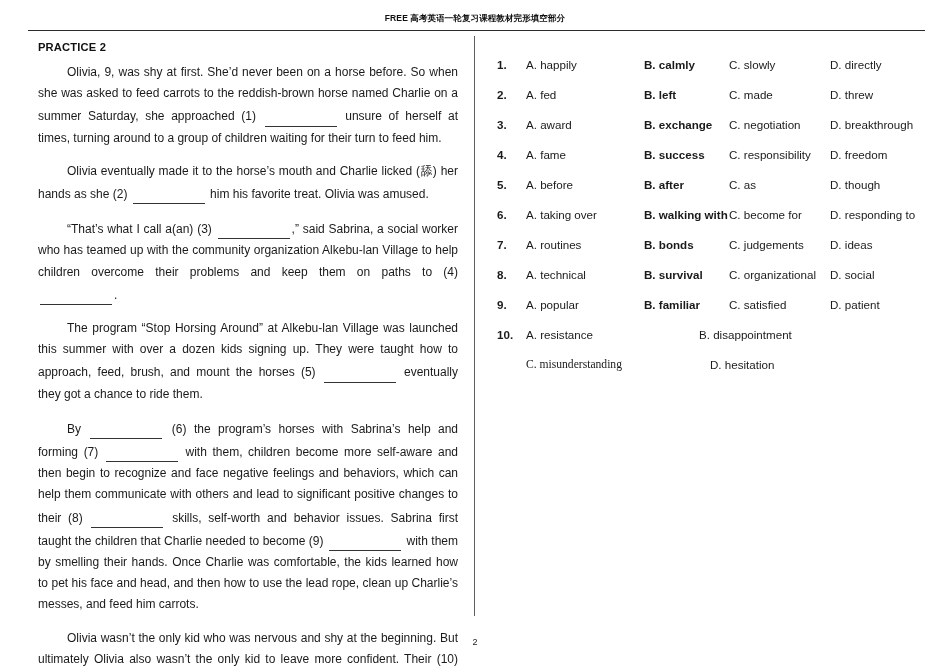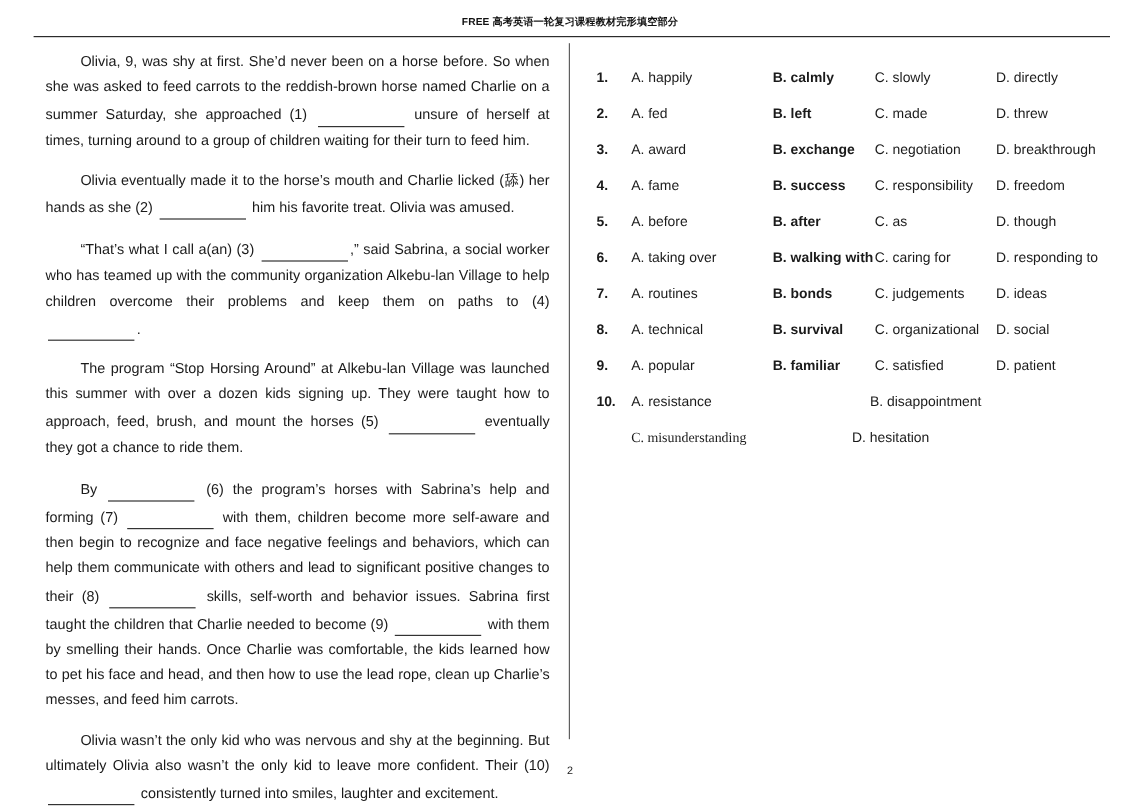--- a/index.html
+++ b/index.html
@@ -123,21 +123,21 @@
     top: 0;
     white-space: nowrap;
   }
   .opt.a { left: 29px; }
   .opt.b { left: 147px; font-weight: bold; }
   .opt.c { left: 232px; }
   .opt.d { left: 333px; }
 
   
   .opt.wide-a { left: 29px; }
-  .opt.wide-b { left: 228px; }
+  .opt.wide-b { left: 202px; }
   .opt.wide-c { left: 29px; font-family: Liberation Serif, serif; }
   .opt.wide-d { left: 213px; }
 
   
   .page-number {
     position: absolute;
     left: 0;
     top: 637px;
     width: 950px;
     text-align: center;
@@ -150,20 +150,21 @@
 
 <div class="page">
 
   <div class="running-header">FREE 高考英语一轮复习课程教材完形填空部分</div>
 
   <div class="header-rule"></div>
 
   <div class="col-divider"></div>
 
   <div class="left-col">
+    <div class="practice-title">PRACTICE 2</div>
     <div id="paragraph-host">
         <div class="para indent"><span>Olivia, 9, was shy at first. She’d never been on a horse before. So when she was asked to feed carrots to the reddish-brown horse named Charlie on a summer Saturday, she approached (1) </span><span class="blank w-std">&nbsp;</span><span> unsure of herself at times, turning around to a group of children waiting for their turn to feed him.</span></div>
         <div class="para indent"><span>Olivia eventually made it to the horse’s mouth and Charlie licked (舔) her hands as she (2) </span><span class="blank w-std">&nbsp;</span><span> him his favorite treat. Olivia was amused.</span></div>
         <div class="para indent"><span>“That’s what I call a(an) (3) </span><span class="blank w-std">&nbsp;</span><span>,” said Sabrina, a social worker who has teamed up with the community organization Alkebu-lan Village to help children overcome their problems and keep them on paths to (4) </span><span class="blank w-std">&nbsp;</span><span>.</span></div>
         <div class="para indent"><span>The program “Stop Horsing Around” at Alkebu-lan Village was launched this summer with over a dozen kids signing up. They were taught how to approach, feed, brush, and mount the horses (5) </span><span class="blank w-std">&nbsp;</span><span> eventually they got a chance to ride them.</span></div>
         <div class="para indent"><span>By </span><span class="blank w-std">&nbsp;</span><span> (6) the program’s horses with Sabrina’s help and forming (7) </span><span class="blank w-std">&nbsp;</span><span> with them, children become more self-aware and then begin to recognize and face negative feelings and behaviors, which can help them communicate with others and lead to significant positive changes to their (8) </span><span class="blank w-std">&nbsp;</span><span> skills, self-worth and behavior issues. Sabrina first taught the children that Charlie needed to become (9) </span><span class="blank w-std">&nbsp;</span><span> with them by smelling their hands. Once Charlie was comfortable, the kids learned how to pet his face and head, and then how to use the lead rope, clean up Charlie’s messes, and feed him carrots.</span></div>
         <div class="para indent"><span>Olivia wasn’t the only kid who was nervous and shy at the beginning. But ultimately Olivia also wasn’t the only kid to leave more confident. Their (10) </span><span class="blank w-std">&nbsp;</span><span> consistently turned into smiles, laughter and excitement.</span></div>
       </div>
   </div>
 
@@ -201,21 +202,21 @@
           <span class="q-num">5.</span>
           <span class="opt a">A. before</span>
           <span class="opt b">B. after</span>
           <span class="opt c">C. as</span>
           <span class="opt d">D. though</span>
         </div>
         <div class="q-row">
           <span class="q-num">6.</span>
           <span class="opt a">A. taking over</span>
           <span class="opt b">B. walking with</span>
-          <span class="opt c">C. caring for</span>
+          <span class="opt c">C. become for</span>
           <span class="opt d">D. responding to</span>
         </div>
         <div class="q-row">
           <span class="q-num">7.</span>
           <span class="opt a">A. routines</span>
           <span class="opt b">B. bonds</span>
           <span class="opt c">C. judgements</span>
           <span class="opt d">D. ideas</span>
         </div>
         <div class="q-row">

